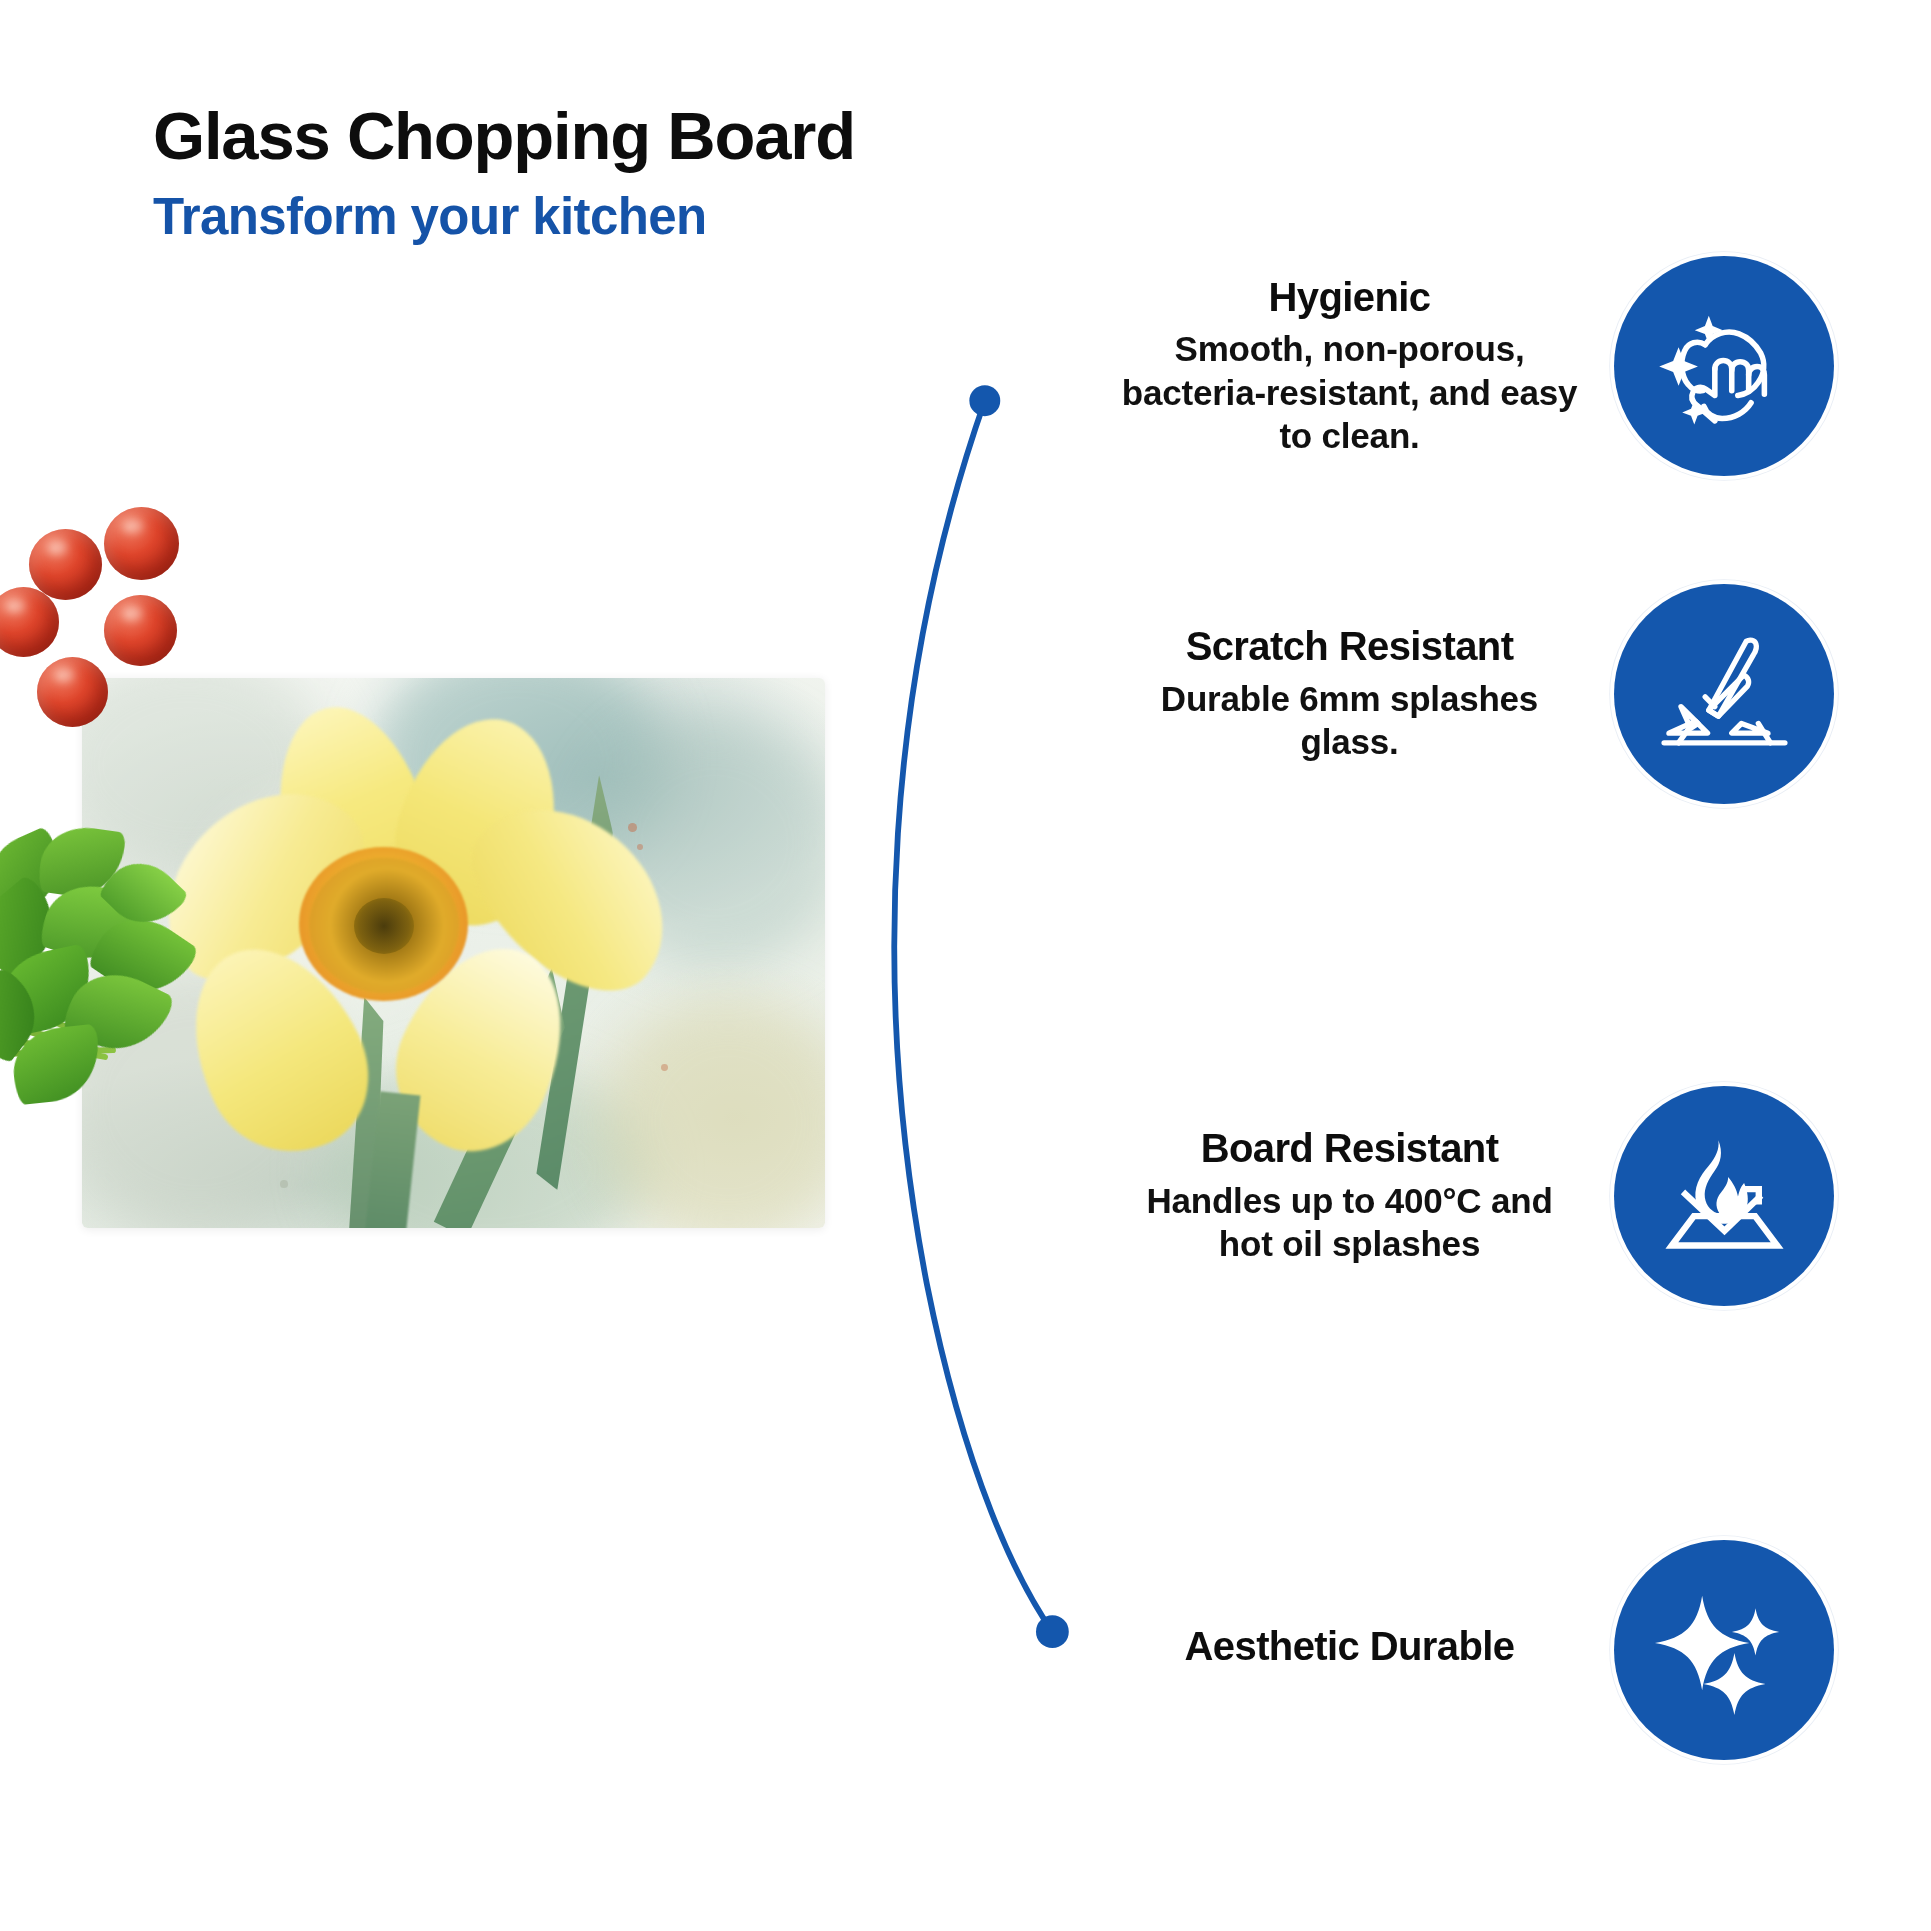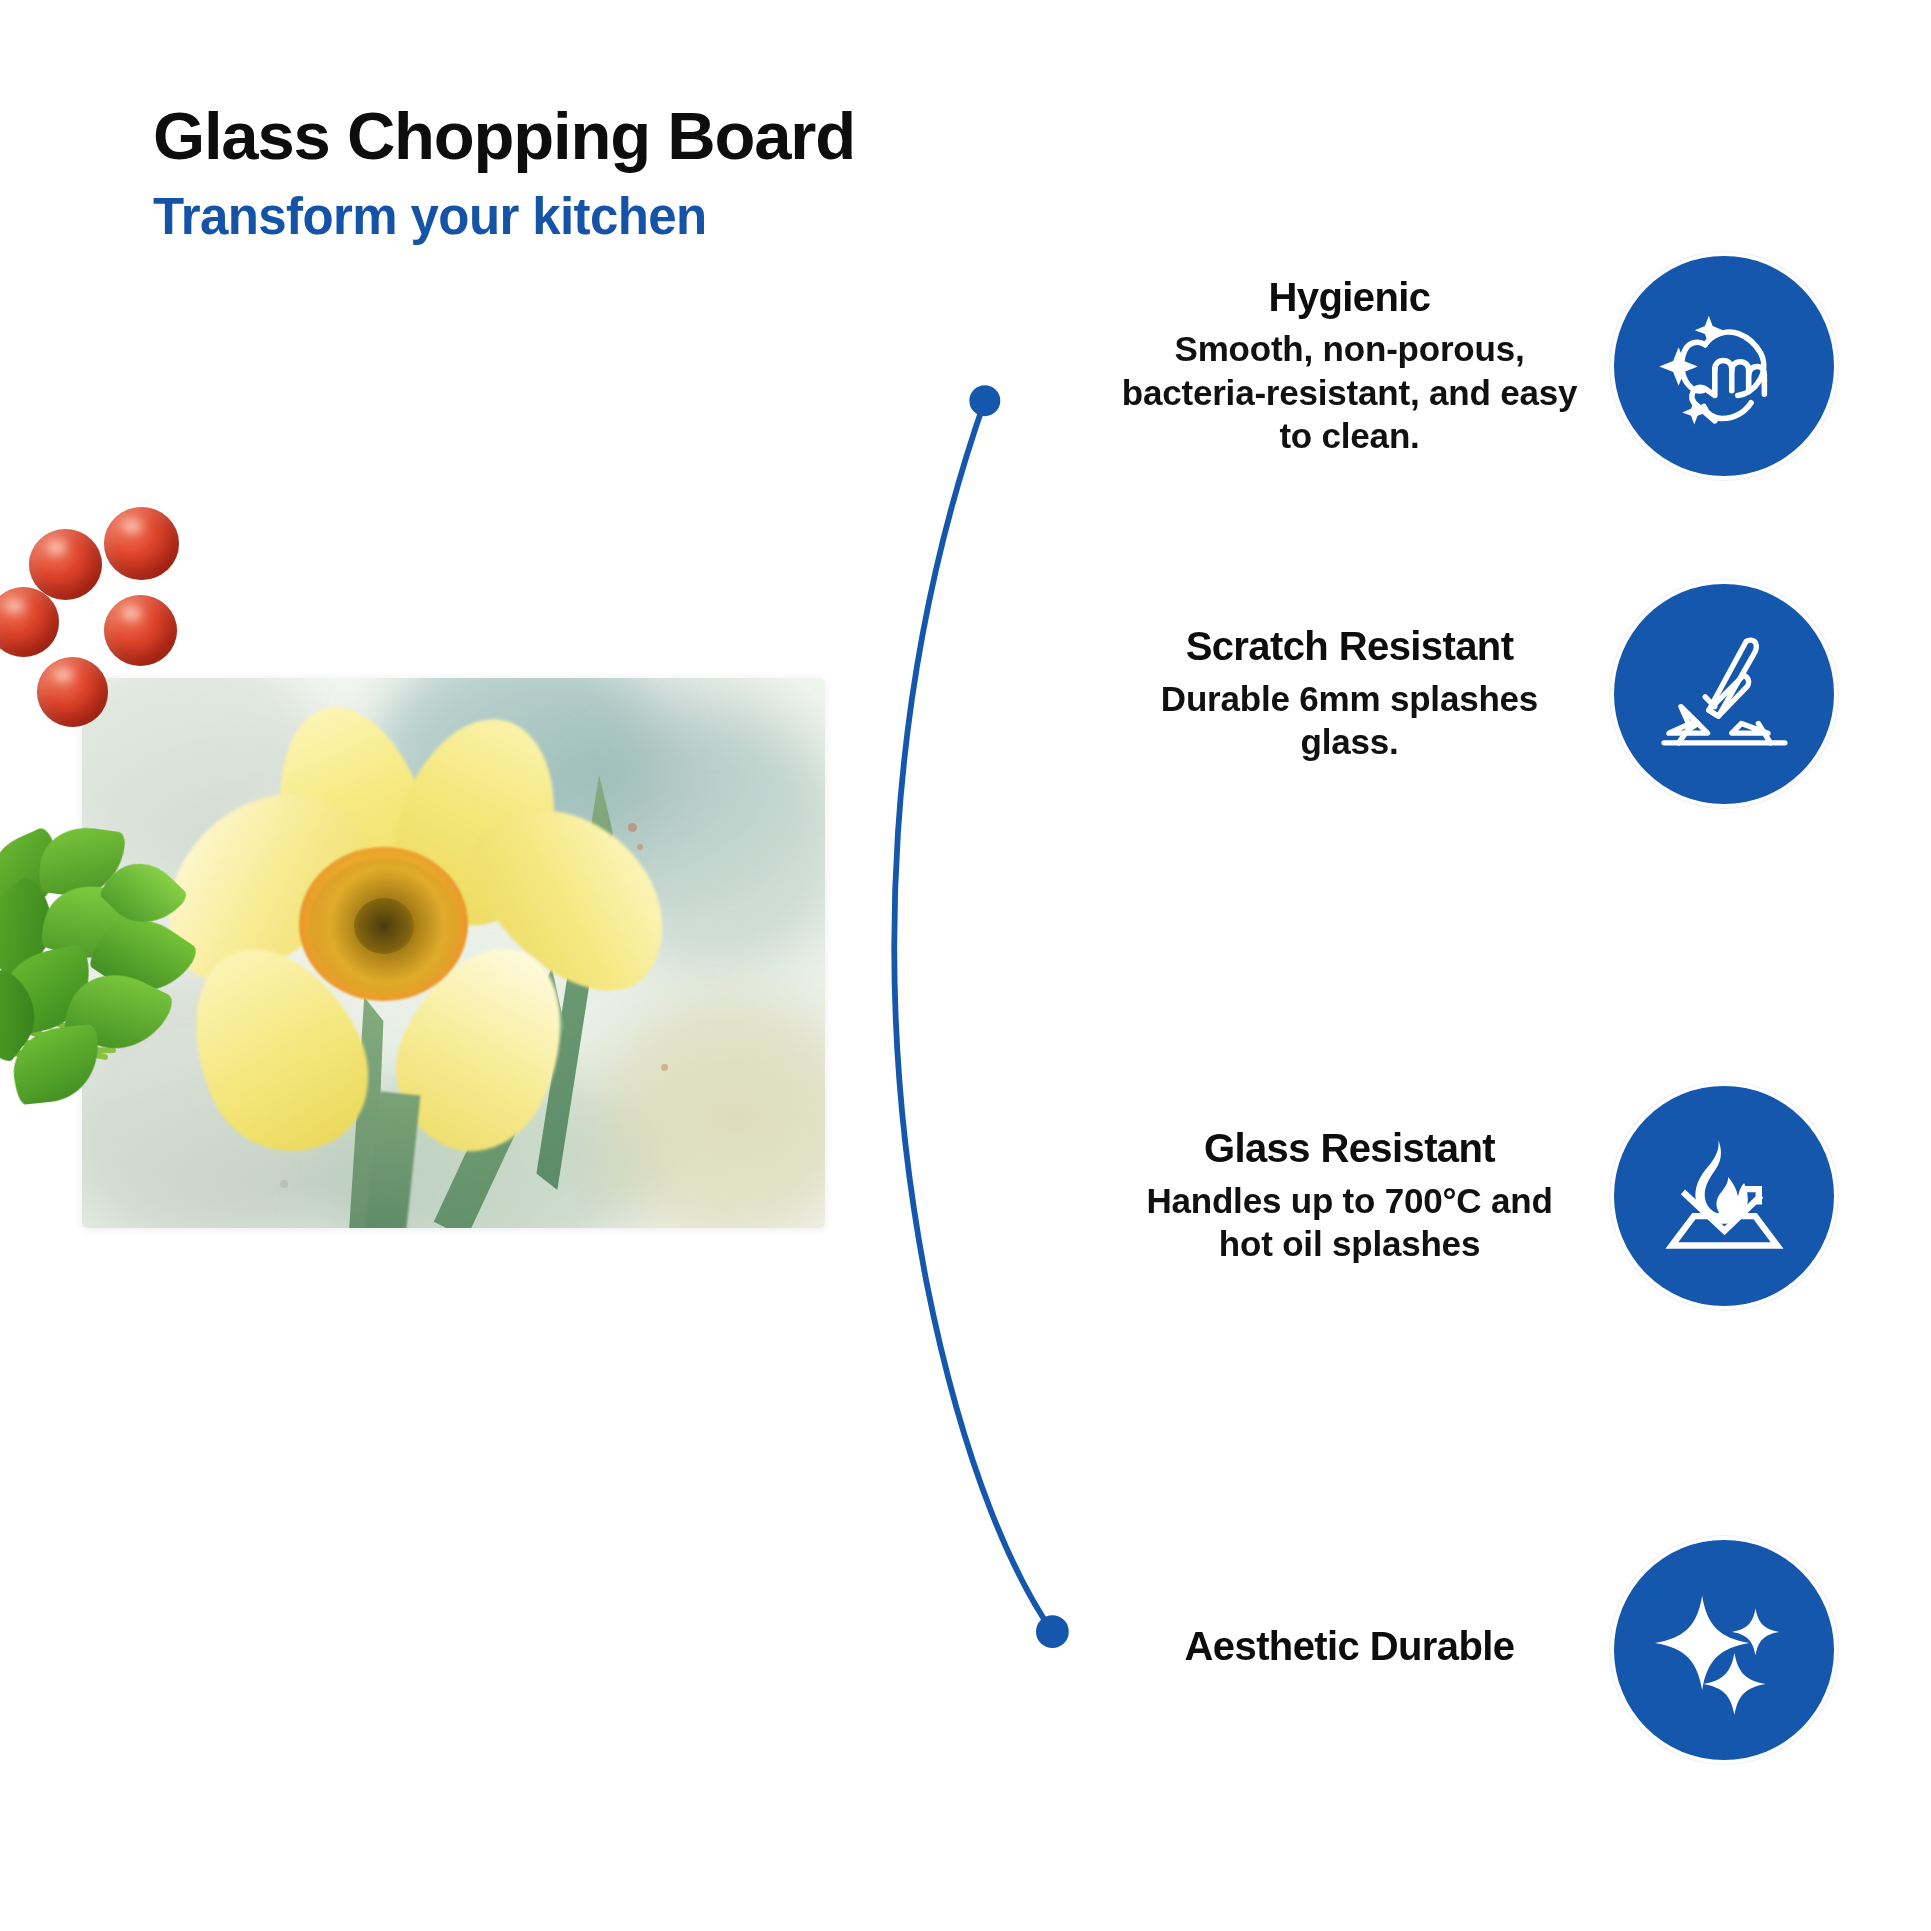--- a/index.html
+++ b/index.html
@@ -305,22 +305,22 @@
           <path d="M96 92 l-22 -8 l-8 8 Z"></path>
           <path d="M10 100 l50 0 l50 0"></path>
           <path d="M22 100 l10 -14 M98 100 l-10 -16"></path>
         </g>
       </svg>
     </div>
   </div>
 
   <div class="feature" style="left:1062px; top:1086px; width:772px;">
     <div class="feature-text">
-      <div class="feature-title">Glass Resistant</div>
-      <div class="feature-desc">Handles up to 700°C and hot oil splashes</div>
+      <div class="feature-title">Board Resistant</div>
+      <div class="feature-desc">Handles up to 400°C and hot oil splashes</div>
     </div>
     <div class="icon-circle">
       <svg width="147" height="147" viewBox="0 0 120 120">
         <path fill="#ffffff" d="M55 14 c4 10 2 18 -3 25 c-5 7 -9 14 -8 22 c1 7 6 12 12 13 c-4 -6 -3 -12 1 -17 c3 -4 6 -8 6 -13 c4 5 7 10 8 16 c1 -4 2 -8 5 -11 c3 7 4 14 2 20 c-2 7 -8 12 -15 13 c-12 2 -23 -6 -26 -17 c-3 -12 3 -22 10 -30 c6 -7 9 -14 8 -21 Z"></path>
         <g fill="none" stroke="#ffffff" stroke-width="5.2" stroke-linecap="square" stroke-linejoin="miter">
           <path d="M28 58 L60 88 L88 61"></path>
           <path d="M78 54 L88 54 L88 64"></path>
           <path d="M17 100 L35 76 L85 76 L103 100 Z"></path>
         </g>
       </svg>

